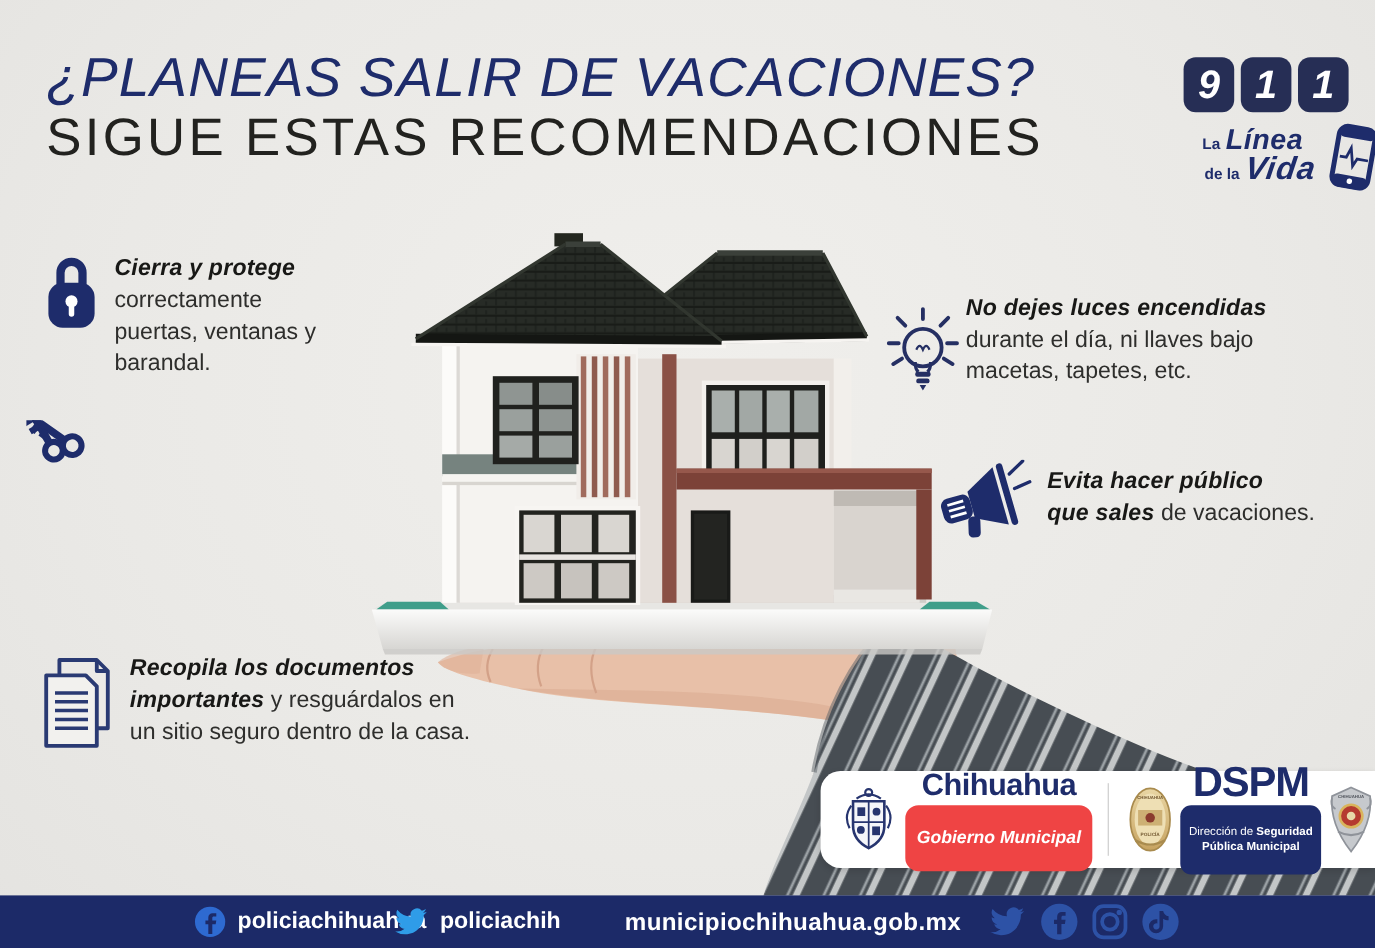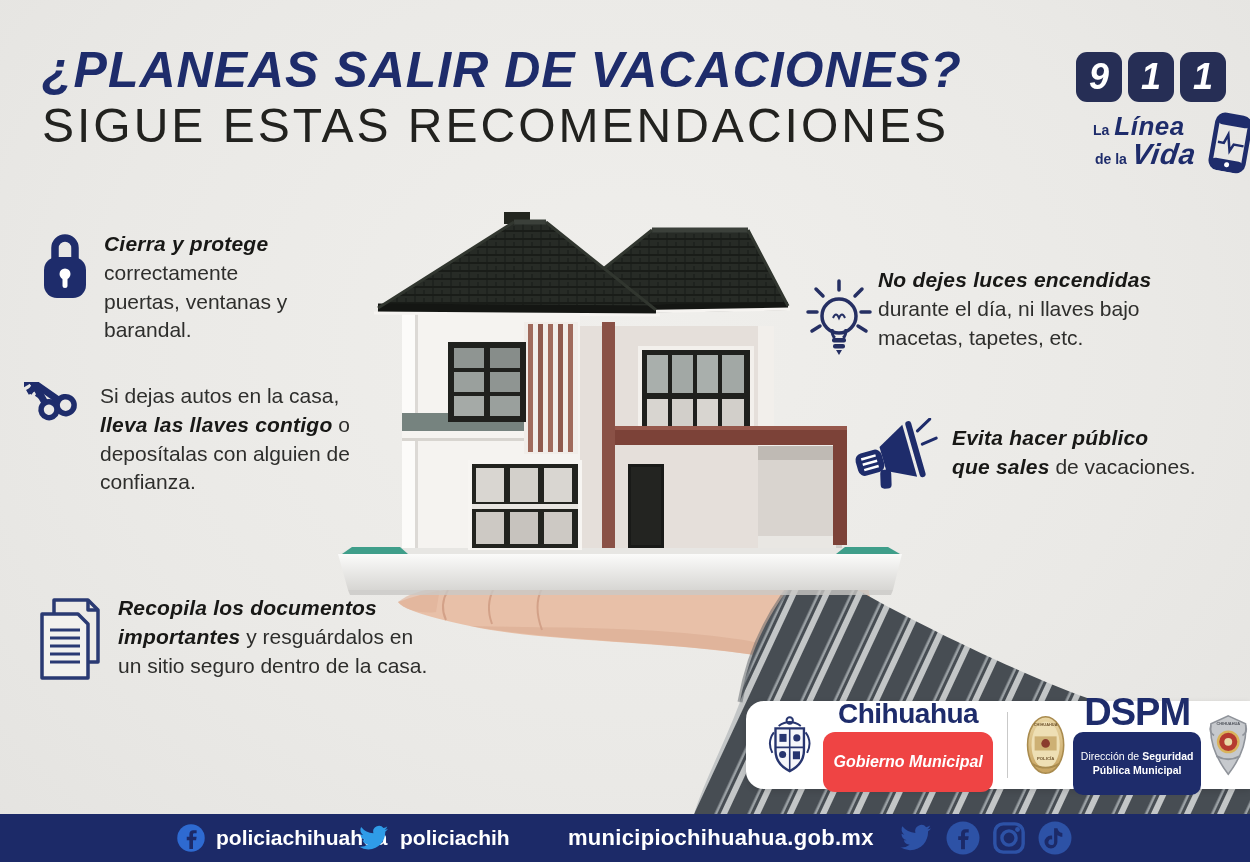--- a/index.html
+++ b/index.html
@@ -4,22 +4,22 @@
 <style>
   html,body{margin:0;padding:0;background:#888;}
   .poster{
     position:relative;width:1250px;height:862px;overflow:hidden;
     background:radial-gradient(ellipse at 50% 40%, #f0efec 0%, #eae9e6 60%, #e4e3e0 100%);
     font-family:"Liberation Sans", sans-serif;
   }
   
   .header{position:absolute;left:42px;top:44px;z-index:3;}
   .title{
-    font-size:50px;font-weight:bold;font-style:italic;letter-spacing:1px;
-    color:#1e2c6b;line-height:1.04;white-space:nowrap;text-align:center;
+    font-size:50px;font-weight:normal;font-style:italic;letter-spacing:1px;
+    color:#1e2c6b;line-height:1.04;white-space:nowrap;
   }
   .subtitle{
     font-size:48px;font-weight:400;letter-spacing:3px;color:#22221f;
     line-height:1.0;margin-top:6px;white-space:nowrap;
   }
   
   .logo-911{position:absolute;left:1076px;top:52px;width:164px;z-index:3;}
   .boxes{display:flex;gap:6px;}
   .box{
     width:46px;height:50px;background:#262e55;border-radius:11px;
@@ -261,21 +261,20 @@
         <rect x="2" y="30" width="9" height="5.5"></rect>
         <rect x="2" y="21" width="8" height="5.5"></rect>
       </g>
       <g transform="translate(40,22) rotate(125)" fill="#1e2c6b">
         <circle cx="0" cy="-2" r="8.5" fill="none" stroke="#1e2c6b" stroke-width="5.5"></circle>
         <rect x="-3.5" y="5" width="7" height="36" rx="3"></rect>
         <rect x="2" y="32" width="9" height="5.5"></rect>
         <rect x="2" y="23" width="8" height="5.5"></rect>
       </g>
     </svg>
-    <p><span>Si dejas autos en la casa,</span> <span class="bi">lleva las llaves contigo</span> <span>o deposítalas con alguien de confianza.</span></p>
   </div>
 
   <div class="tip tip-docs">
     <svg class="ic" width="70" height="90" viewBox="0 0 70 90">
       <path d="M18 6 h34 l10 10 v52 h-44 z" fill="#eceae7" stroke="#2a3a73" stroke-width="3.5" stroke-linejoin="round"></path>
       <path d="M52 6 v10 h10" fill="none" stroke="#2a3a73" stroke-width="3.5" stroke-linejoin="round"></path>
       <path d="M6 20 h36 l10 10 v54 h-46 z" fill="#f2f1ee" stroke="#2a3a73" stroke-width="3.5" stroke-linejoin="round"></path>
       <path d="M14 36 h30 M14 44 h30 M14 52 h30 M14 60 h30 M14 68 h30" stroke="#2a3a73" stroke-width="3.2"></path>
     </svg>
     <p><span class="bi">Recopila los documentos importantes</span> <span>y resguárdalos en un sitio seguro dentro de la casa.</span></p>

